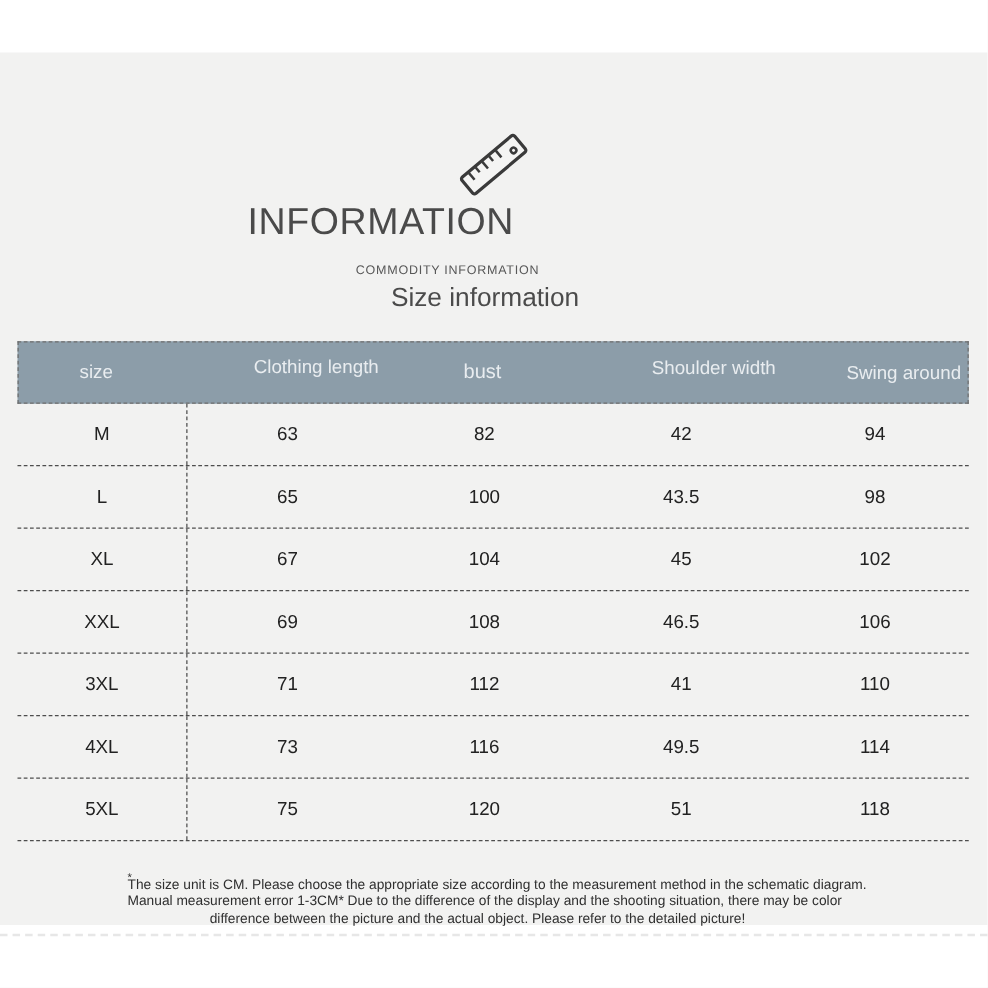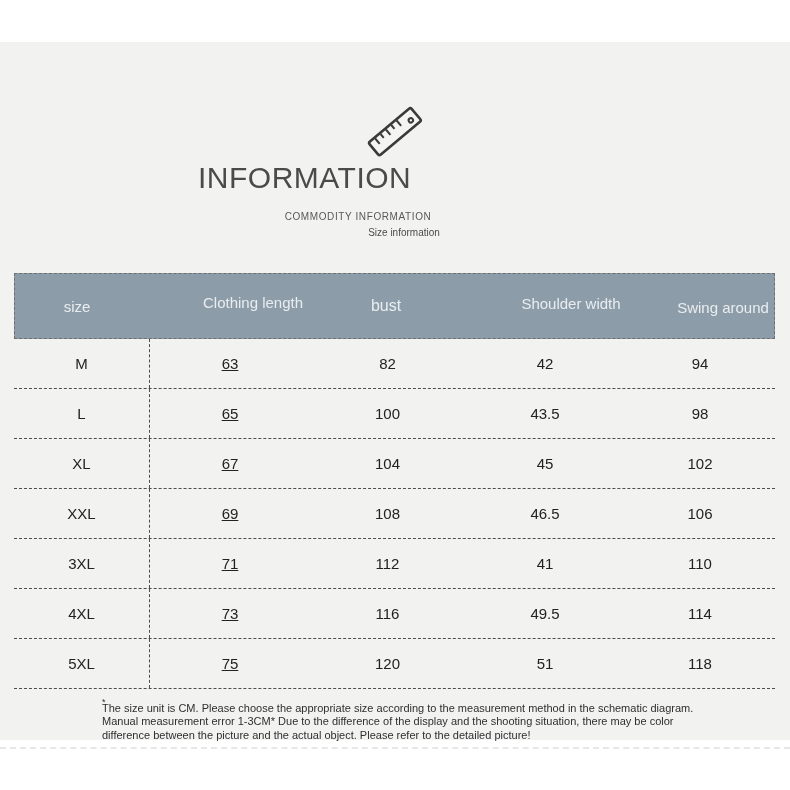--- a/index.html
+++ b/index.html
@@ -11,54 +11,55 @@
     overflow: hidden;
   }
   .canvas { position: absolute; inset: 0; background: #ffffff; }
 
   
   .gray-band {
     position: absolute;
     left: 0; top: 42px;
     width: 790px; height: 698px;
     background: #f2f2f1;
+    text-align: center;
   }
 
   
   .ruler-wrap {
     position: absolute; left: 360px; top: 58px;
     width: 70px; height: 66px;
   }
   .page-title {
     position: absolute; left: 198px; top: 119px;
     font-size: 30px; font-weight: 400;
     color: #4a4a4a; letter-spacing: 0.5px;
   }
   .page-subtitle {
     position: absolute; left: 358px; top: 158px;
     transform: translateX(-50%);
     font-size: 10px; color: #585858; letter-spacing: 0.6px;
     white-space: nowrap;
     margin-top: 11px;
   }
   .section-title {
-    position: absolute; left: 404px; top: 185px;
+    position: absolute; left: 388px; top: 185px;
     transform: translateX(-50%);
-    font-size: 10px; color: #4b4b4b;
+    font-size: 21px; color: #4b4b4b;
     white-space: nowrap;
   }
 
   
   .size-table {
     position: absolute; left: 14px; top: 231px;
     width: 761px;
   }
   .thead {
     position: relative;
-    height: 66px;
+    height: 50px;
     background: #8c9da9;
     border: 1px dashed #6e6e6e;
   }
   .th {
     position: absolute; top: 50%;
     transform: translate(-50%, -50%);
     font-size: 15px; color: #e9edf0;
     white-space: nowrap;
   }
   .th-0 { left: 62px;  }
@@ -70,21 +71,21 @@
   .trow {
     display: grid;
     grid-template-columns: 135px 161px 155px 160px 150px;
     height: 50px;
     border-bottom: 1px dashed #4d4d4d;
   }
   .td {
     display: flex; align-items: center; justify-content: center;
     font-size: 15px; color: #222222;
   }
-  .td.c1 { border-left: 1px dashed #4d4d4d; text-decoration: underline; }
+  .td.c1 { border-left: 1px dashed #4d4d4d; }
 
   
   .footnote {
     position: absolute; left: 102px; top: 660px;
     width: 560px;
     font-size: 11px; line-height: 13.4px; color: #2f2f2f;
   }
   .foot-line { position: relative; white-space: nowrap; }
   .sup-mark {
     position: absolute; left: 0px; top: -6px;

